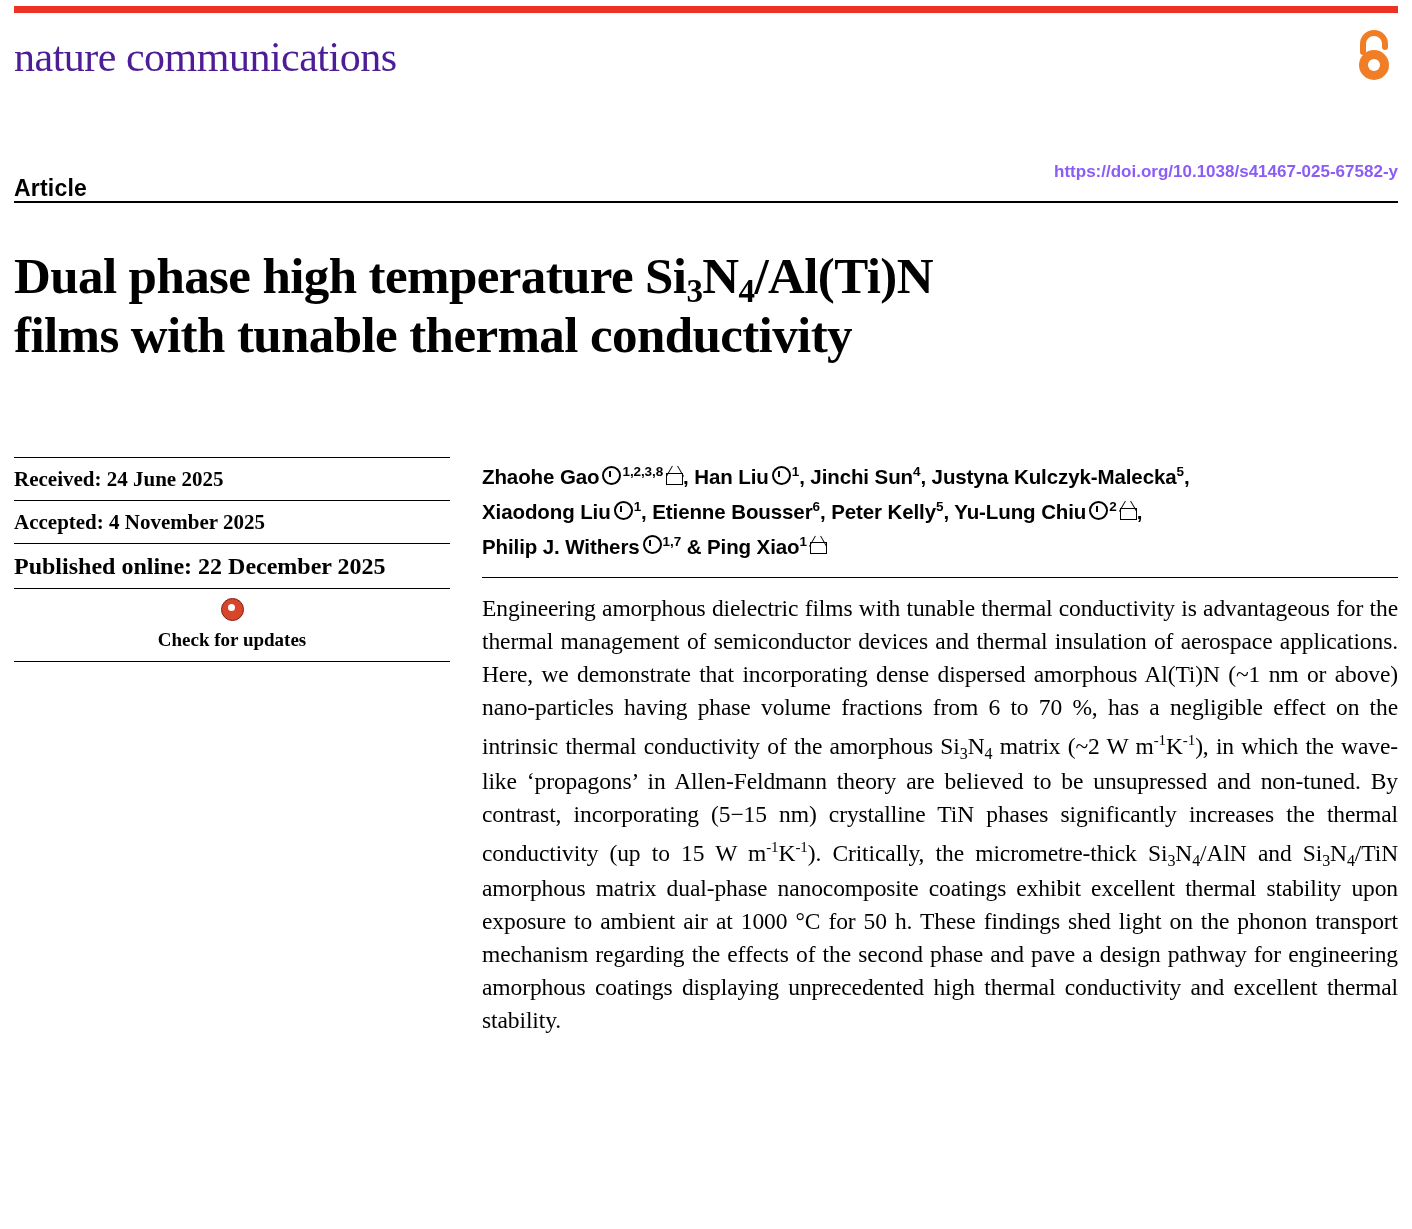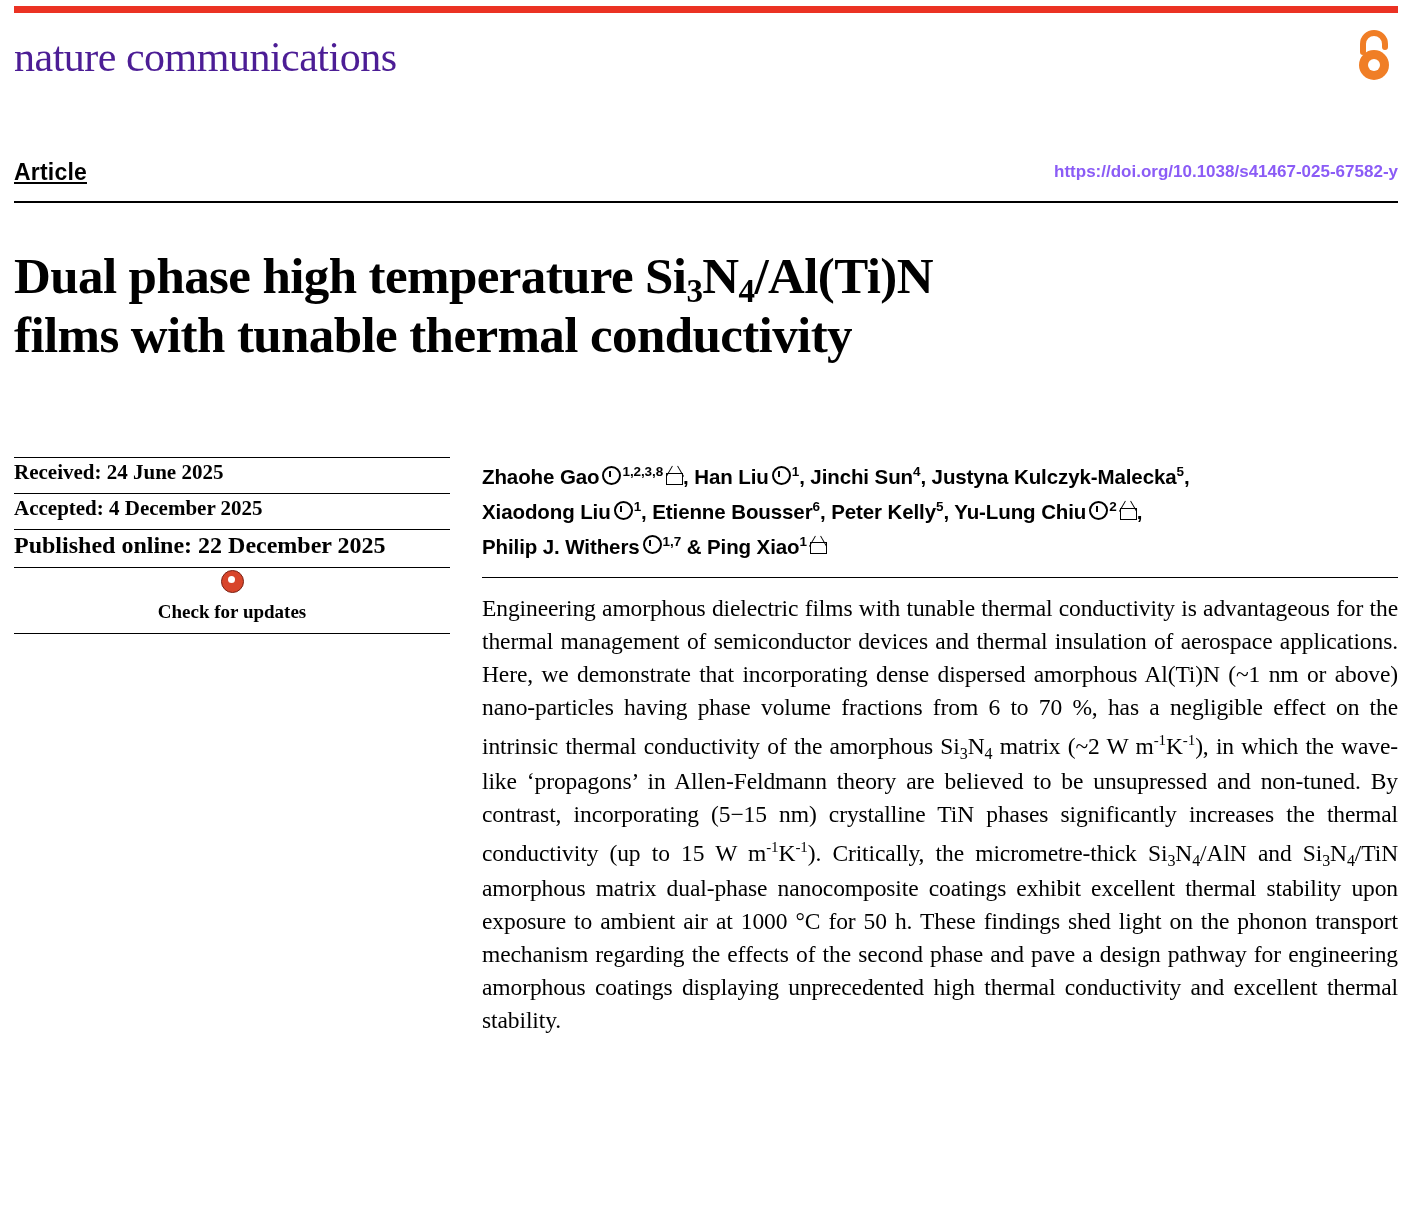--- a/index.html
+++ b/index.html
@@ -59,26 +59,25 @@
     position: absolute;
     left: 14px;
     top: 157px;
     width: 1384px;
     height: 44px;
     border-bottom: 2px solid #000;
   }
   .article-label {
     position: absolute;
     left: 0;
-    top: 2px;
+    top: 18px;
     font-family: "Liberation Sans", sans-serif;
     font-size: 23px;
     font-weight: 700;
     letter-spacing: 0.2px;
-    text-decoration: underline;
   }
   .doi-link {
     position: absolute;
     right: 0;
     top: 5px;
     font-family: "Liberation Sans", sans-serif;
     font-size: 17px;
     font-weight: 700;
     color: #8b5cf6;
     text-decoration: none;
@@ -103,21 +102,21 @@
   }
   
   .meta-col {
     position: absolute;
     left: 14px;
     top: 457px;
     width: 436px;
   }
   .meta-row {
     border-top: 1.5px solid #000;
-    padding: 2px 0 8px 0;
+    padding: 9px 0 8px 0;
     font-family: "Liberation Serif", serif;
     font-size: 21px;
     font-weight: 700;
   }
   .meta-row.light {
     font-weight: 700;
     font-size: 24px;
   }
   .meta-row.updates {
     font-weight: 700;
@@ -264,21 +263,21 @@
     <a class="doi-link" href="#">https://doi.org/10.1038/s41467-025-67582-y</a>
   </div>
 
   <h1 class="paper-title">
     <span>Dual phase high temperature Si</span><sub>3</sub><span>N</span><sub>4</sub><span>/Al(Ti)N</span><br>
     <span>films with tunable thermal conductivity</span>
   </h1>
 
   <div class="meta-col">
     <div class="meta-row">Received: 24 June 2025</div>
-    <div class="meta-row">Accepted: 4 December 2025</div>
+    <div class="meta-row">Accepted: 4 November 2025</div>
     <div class="meta-row light">Published online: 22 December 2025</div>
     <div class="meta-row updates">
       <span class="update-icon"></span>
       <span>Check for updates</span>
     </div>
   </div>
 
   <div class="right-col">
 
     <div class="authors">

